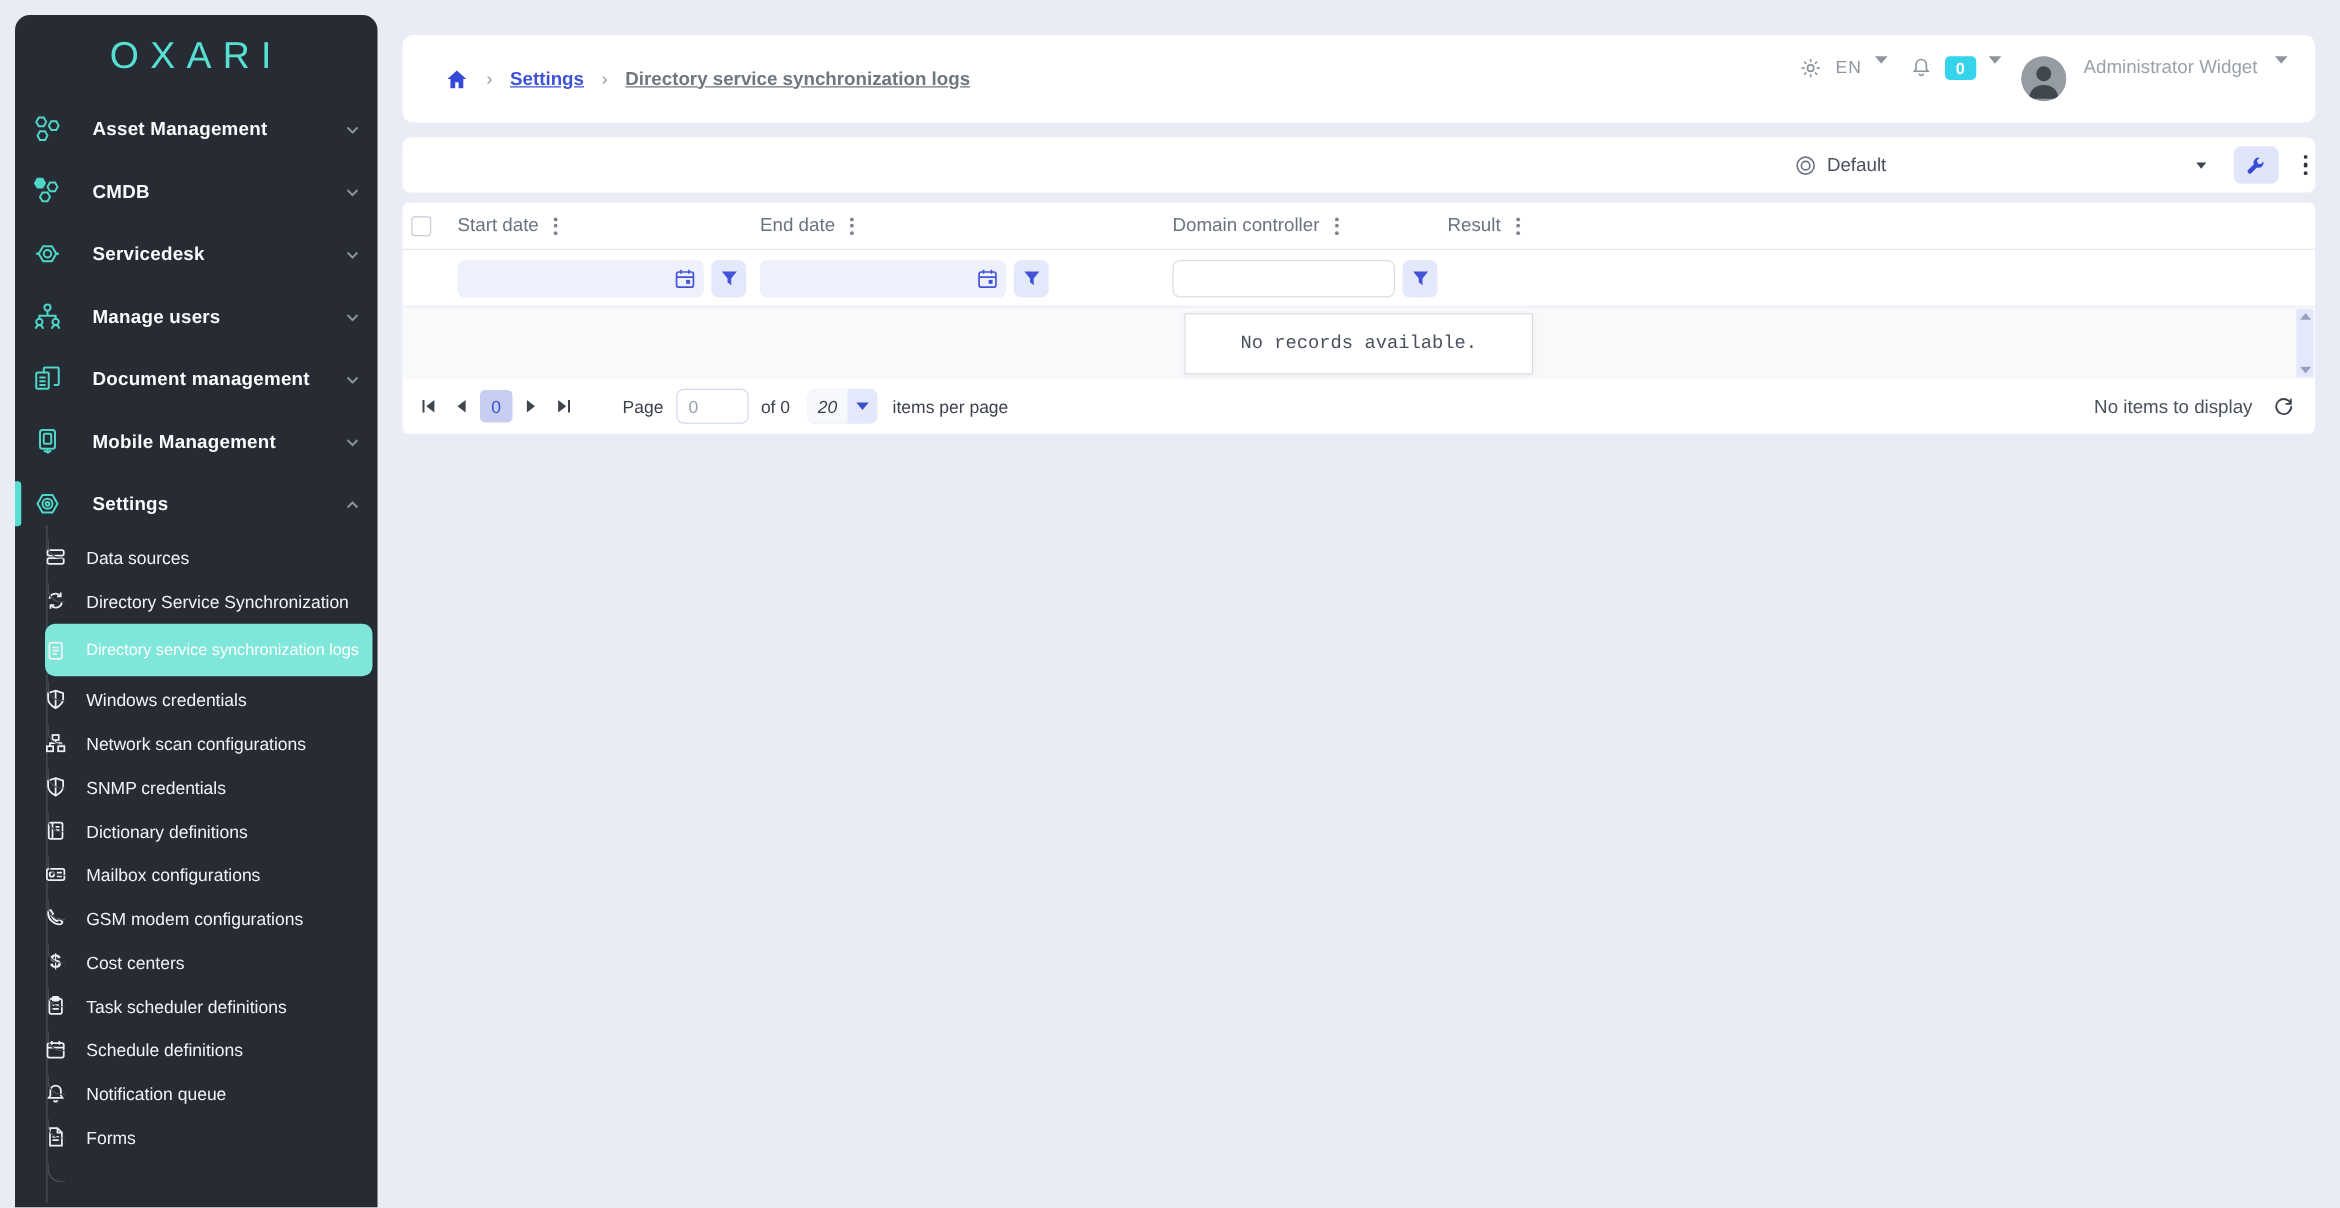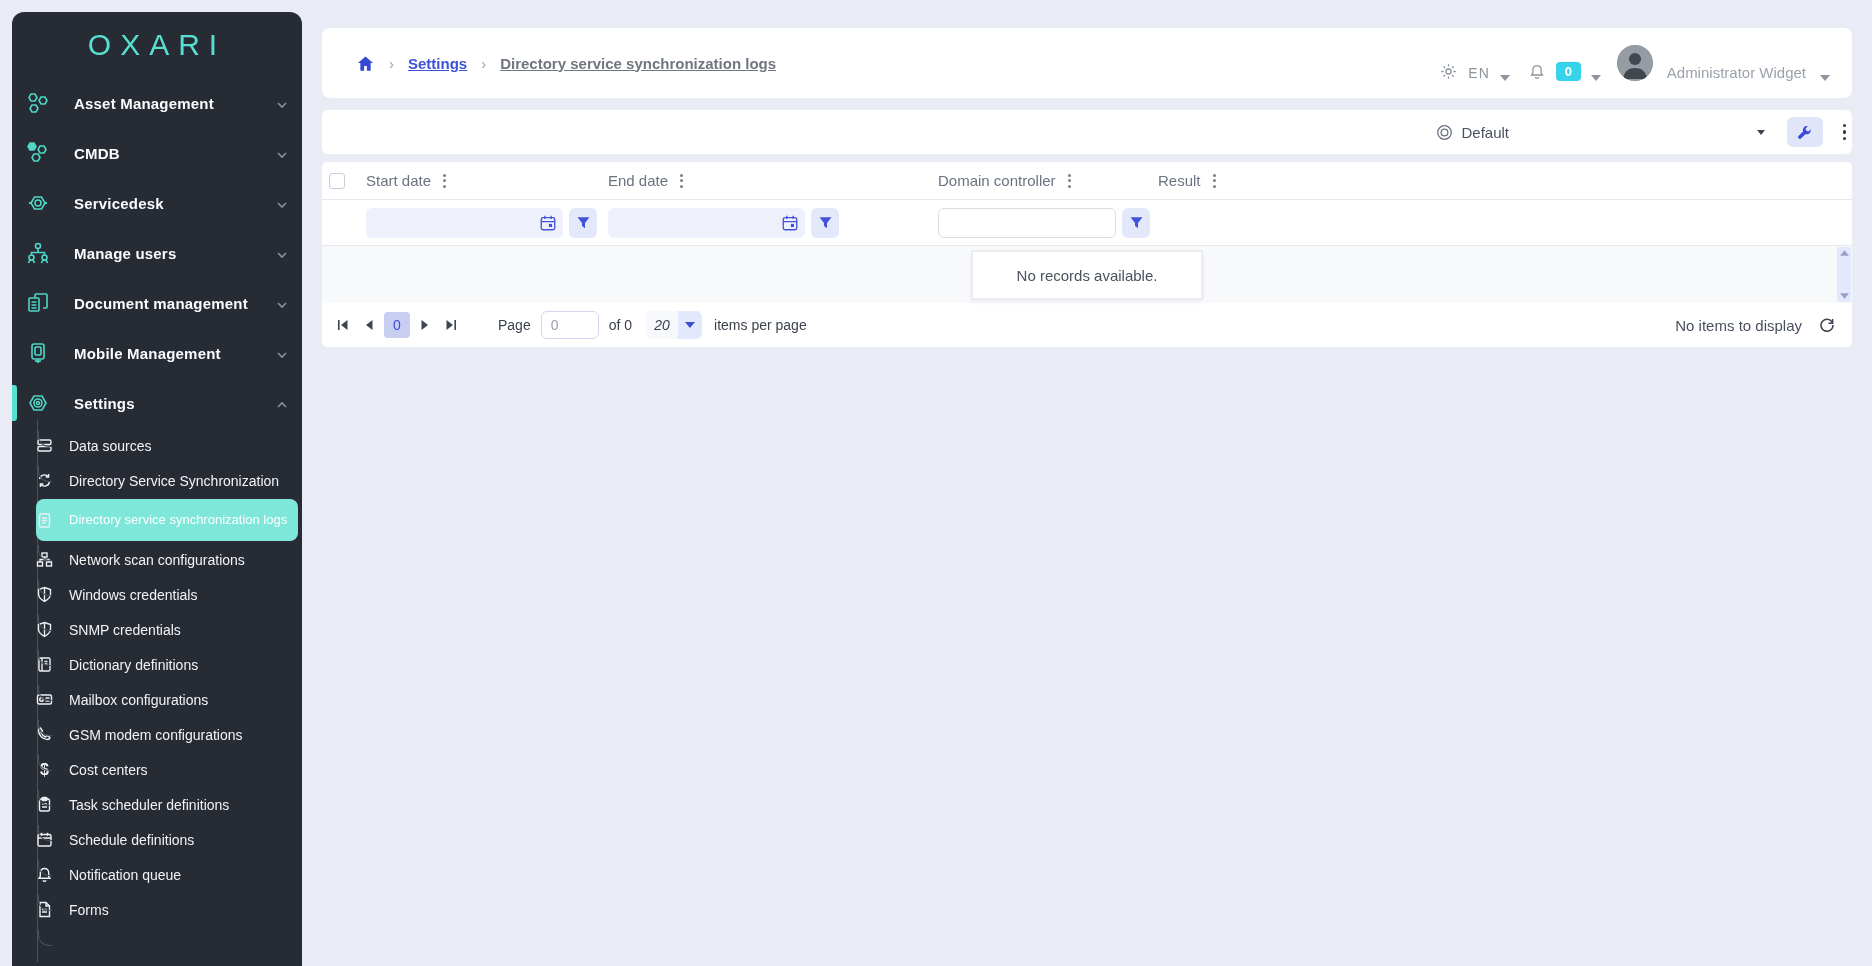--- a/index.html
+++ b/index.html
@@ -44,21 +44,21 @@
   .subitem.pill .slabel { font-size:13px; line-height:16px; white-space:normal; color:#fdfefe; }
   .dollar { font-size:16px; font-weight:700; color:#eef1f3; width:17px; text-align:center; }
 
   
   .card { position:absolute; background:#fff; border-radius:8px; }
   .header-card { left:322px; top:28px; width:1530px; height:70px; display:flex; align-items:center; justify-content:space-between; padding:0 22px 0 34px; }
   .crumbs { display:flex; align-items:center; gap:14px; }
   .crumb-link { font-size:15px; font-weight:700; color:#3c53d8; text-decoration:underline; cursor:pointer; }
   .crumb-current { font-size:15px; font-weight:700; color:#70767f; text-decoration:underline; cursor:pointer; }
   .crumb-sep { color:#9ba1a9; font-size:15px; }
-  .hdr-right { display:flex; align-items:flex-end; gap:10px; color:#8d949c; }
+  .hdr-right { display:flex; align-items:flex-start; gap:10px; color:#8d949c; }
   .lang { font-size:14px; color:#8d949c; letter-spacing:1px; }
   .badge { min-width:25px; height:19px; background:#35d4ea; color:#fff; border-radius:4px; font-size:13px; font-weight:700; display:flex; align-items:center; justify-content:center; padding:0 6px; }
   .avatar { width:36px; height:36px; border-radius:50%; background:#959ca3; overflow:hidden; margin-left:6px; }
   .uname { font-size:15px; color:#9aa2ab; margin:0 4px; }
 
   .toolbar-card { left:322px; top:110px; width:1530px; height:44px; border-radius:6px; display:flex; align-items:center; justify-content:flex-end; gap:14px; }
   .view-select { width:345px; height:30px; display:flex; align-items:center; gap:9px; padding:0 8px; cursor:pointer; }
   .view-label { font-size:15px; color:#4a5160; flex:1; }
   .wrench-btn { width:36px; height:30px; background:#e0e5fa; border:none; border-radius:6px; display:flex; align-items:center; justify-content:center; cursor:pointer; }
   .kebab { display:flex; flex-direction:column; gap:3px; padding:4px 6px; cursor:pointer; }
@@ -69,21 +69,21 @@
   .grid-card { left:322px; top:162px; width:1530px; height:185px; border-radius:5px; overflow:hidden; }
   .grid-row { display:grid; grid-template-columns:36px 242px 330px 220px 1fr; align-items:center; }
   .ghead { height:38px; border-bottom:1px solid #e6e8ee; }
   .gcell { display:flex; align-items:center; padding-left:8px; }
   .col-label { font-size:15px; color:#6b7280; }
   .checkbox { width:16px; height:16px; border:1.5px solid #c7ccd6; border-radius:3px; background:#fff; margin-left:7px; cursor:pointer; }
   .gfilter { height:46px; border-bottom:1px solid #e6e8ee; }
   .date-input { width:197px; height:30px; background:#eef0fb; border-radius:6px; display:flex; align-items:center; justify-content:flex-end; padding-right:6px; cursor:text; }
   .text-input { width:178px; height:30px; background:#fff; border:1px solid #dadde4; border-radius:6px; }
   .funnel-btn { width:28px; height:30px; background:#e4e8fb; border:none; border-radius:6px; margin-left:6px; display:flex; align-items:center; justify-content:center; cursor:pointer; }
-  .gbody { height:57px; background:#f8f9fb; position:relative; }
+  .gbody { height:57px; background:#f8f9fb; position:relative;font-family:Liberation Mono, monospace; }
   .no-records {
     position:absolute; left:50%; top:50%; transform:translate(-50%,-50%);
     background:#fff; border:1px solid #d9dce2; box-shadow:0 2px 5px rgba(40,50,80,.07);
     padding:15px 44px; font-size:15px; color:#49505e; white-space:nowrap;
   }
   .vscroll { position:absolute; right:1px; top:1px; bottom:1px; width:14px; background:#e4e8fc; border-radius:2px; display:flex; flex-direction:column; justify-content:space-between; align-items:center; padding:3px 0; cursor:pointer; }
   .vscroll svg { color:#9aa0c0; }
   .pager { height:44px; display:flex; align-items:center; padding:0 16px 0 8px; border-top:0; }
   .nav-btn { width:26px; height:26px; background:transparent; border:none; display:flex; align-items:center; justify-content:center; color:#3f4550; cursor:pointer; }
   .page-chip { width:26px; height:26px; background:#c8cef2; color:#3c50cc; border-radius:4px; font-size:14px; display:flex; align-items:center; justify-content:center; margin:0 2px; cursor:pointer; }
@@ -236,34 +236,34 @@
         <span class="pill-bg"></span>
         <span class="sicon"><svg viewBox="0 0 17 17" fill="none" stroke="currentColor" stroke-width="1.4">
               <rect x="3.5" y="2" width="10" height="13" rx="1.5"></rect>
               <path d="M6 6h5M6 8.5h5M6 11h3.5"></path>
             </svg></span>
         <span class="slabel">Directory service synchronization logs</span>
       </div>
 
       <div class="subitem">
         <span class="sicon"><svg viewBox="0 0 17 17" fill="none" stroke="currentColor" stroke-width="1.4">
+              <path d="M8.5 1.5l6 2v4.5c0 3.8-2.8 5.8-6 7.5-3.2-1.7-6-3.7-6-7.5V3.5z"></path>
+              <path d="M8.5 1.5v14"></path>
+            </svg></span>
+        <span class="slabel">Windows credentials</span>
+      </div>
+
+      <div class="subitem">
+        <span class="sicon"><svg viewBox="0 0 17 17" fill="none" stroke="currentColor" stroke-width="1.4">
               <rect x="6" y="2" width="5" height="4"></rect>
               <rect x="1.5" y="11" width="5" height="4"></rect>
               <rect x="10.5" y="11" width="5" height="4"></rect>
               <path d="M8.5 6v2.5M4 11V8.5h9V11"></path>
             </svg></span>
         <span class="slabel">Network scan configurations</span>
-      </div>
-
-      <div class="subitem">
-        <span class="sicon"><svg viewBox="0 0 17 17" fill="none" stroke="currentColor" stroke-width="1.4">
-              <path d="M8.5 1.5l6 2v4.5c0 3.8-2.8 5.8-6 7.5-3.2-1.7-6-3.7-6-7.5V3.5z"></path>
-              <path d="M8.5 1.5v14"></path>
-            </svg></span>
-        <span class="slabel">Windows credentials</span>
       </div>
 
       <div class="subitem">
         <span class="sicon"><svg viewBox="0 0 17 17" fill="none" stroke="currentColor" stroke-width="1.4">
               <path d="M8.5 1.5l6 2v4.5c0 3.8-2.8 5.8-6 7.5-3.2-1.7-6-3.7-6-7.5V3.5z"></path>
               <path d="M8.5 1.5v14"></path>
             </svg></span>
         <span class="slabel">SNMP credentials</span>
       </div>
 

